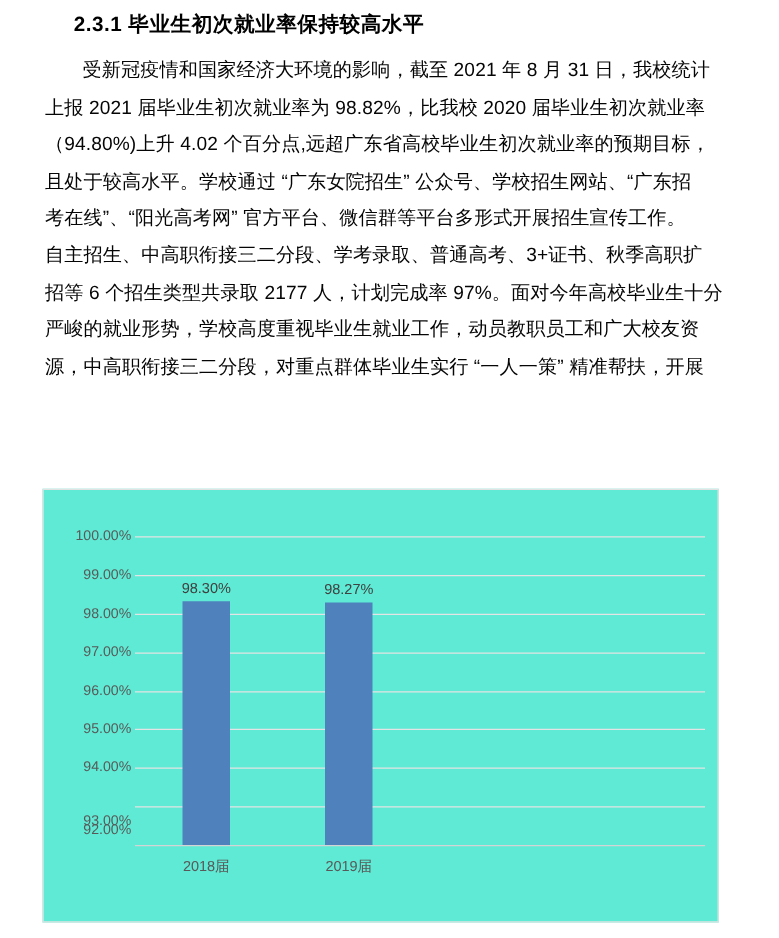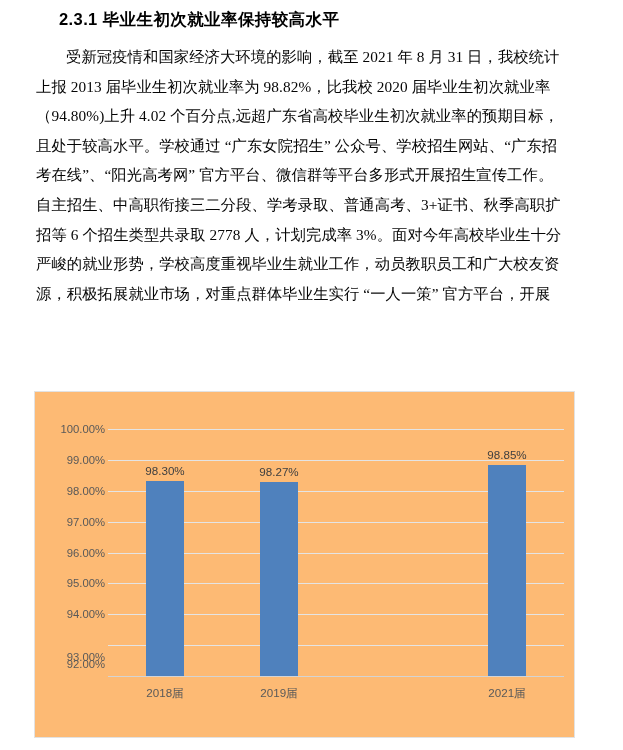--- a/index.html
+++ b/index.html
@@ -36,41 +36,41 @@
   }
 
   
   .body-text {
     position: absolute;
     left: 36px;
     top: 42px;
     width: 560px;
   }
   .body-line {
-    font-family: Liberation Serif, serif;
+    font-family: Liberation Sans, sans-serif;
     font-size: 15.3px;
     line-height: 29.6px;
     height: 29.6px;
     white-space: nowrap;
     letter-spacing: 0.1px;
     color: #050505;
   }
   .body-line.indent {
     text-indent: 30px;
   }
 
   
   .chart-frame {
     position: absolute;
     left: 34px;
     top: 391px;
     width: 541px;
     height: 347px;
     border: 1px solid #e2e2e2;
-    background: #fdba74;
+    background: #5eead4;
     box-sizing: border-box;
   }
   .plot {
     position: absolute;
     left: 0;
     top: 0;
     width: 100%;
     height: 100%;
   }
 
@@ -145,28 +145,28 @@
 </style>
 </head>
 <body>
 
 <div class="page">
 
   <div class="heading">2.3.1 毕业生初次就业率保持较高水平</div>
 
   <div class="body-text">
       <div class="body-line indent">受新冠疫情和国家经济大环境的影响，截至 2021 年 8 月 31 日，我校统计</div>
-      <div class="body-line">上报 2013 届毕业生初次就业率为 98.82%，比我校 2020 届毕业生初次就业率</div>
+      <div class="body-line">上报 2021 届毕业生初次就业率为 98.82%，比我校 2020 届毕业生初次就业率</div>
       <div class="body-line">（94.80%)上升 4.02 个百分点,远超广东省高校毕业生初次就业率的预期目标，</div>
       <div class="body-line">且处于较高水平。学校通过 “广东女院招生” 公众号、学校招生网站、“广东招</div>
       <div class="body-line">考在线”、“阳光高考网” 官方平台、微信群等平台多形式开展招生宣传工作。</div>
       <div class="body-line">自主招生、中高职衔接三二分段、学考录取、普通高考、3+证书、秋季高职扩</div>
-      <div class="body-line">招等 6 个招生类型共录取 2778 人，计划完成率 3%。面对今年高校毕业生十分</div>
+      <div class="body-line">招等 6 个招生类型共录取 2177 人，计划完成率 97%。面对今年高校毕业生十分</div>
       <div class="body-line">严峻的就业形势，学校高度重视毕业生就业工作，动员教职员工和广大校友资</div>
-      <div class="body-line">源，积极拓展就业市场，对重点群体毕业生实行 “一人一策” 官方平台，开展</div>
+      <div class="body-line">源，中高职衔接三二分段，对重点群体毕业生实行 “一人一策” 精准帮扶，开展</div>
     </div>
 
   <div class="chart-frame">
     <div class="plot">
       <div class="ytick-col">
           <div class="ytick" style="top: 37px;">100.00%</div>
           <div class="ytick" style="top: 67.875px;">99.00%</div>
           <div class="ytick" style="top: 98.75px;">98.00%</div>
           <div class="ytick" style="top: 129.625px;">97.00%</div>
           <div class="ytick" style="top: 160.5px;">96.00%</div>
@@ -190,22 +190,17 @@
           <div class="bar-slot" style="left: 0%; width: 25%;">
             <div class="bar" style="top: 89.4875px; height: 194.512px; background: rgb(79, 129, 189);"></div>
             <div class="bar-label" style="top: 72.4875px;">98.30%</div>
             <div class="cat-label" style="top: 294px;">2018届</div>
           </div>
           <div class="bar-slot" style="left: 25%; width: 25%;">
             <div class="bar" style="top: 90.4137px; height: 193.586px; background: rgb(79, 129, 189);"></div>
             <div class="bar-label" style="top: 73.4137px;">98.27%</div>
             <div class="cat-label" style="top: 294px;">2019届</div>
           </div>
-          <div class="bar-slot" style="left: 75%; width: 25%;">
-            <div class="bar" style="top: 72.5062px; height: 211.494px; background: rgb(79, 129, 189);"></div>
-            <div class="bar-label" style="top: 55.5063px;">98.85%</div>
-            <div class="cat-label" style="top: 294px;">2021届</div>
-          </div>
         </div>
     </div>
   </div>
 
 </div>
 
 </body></html>

